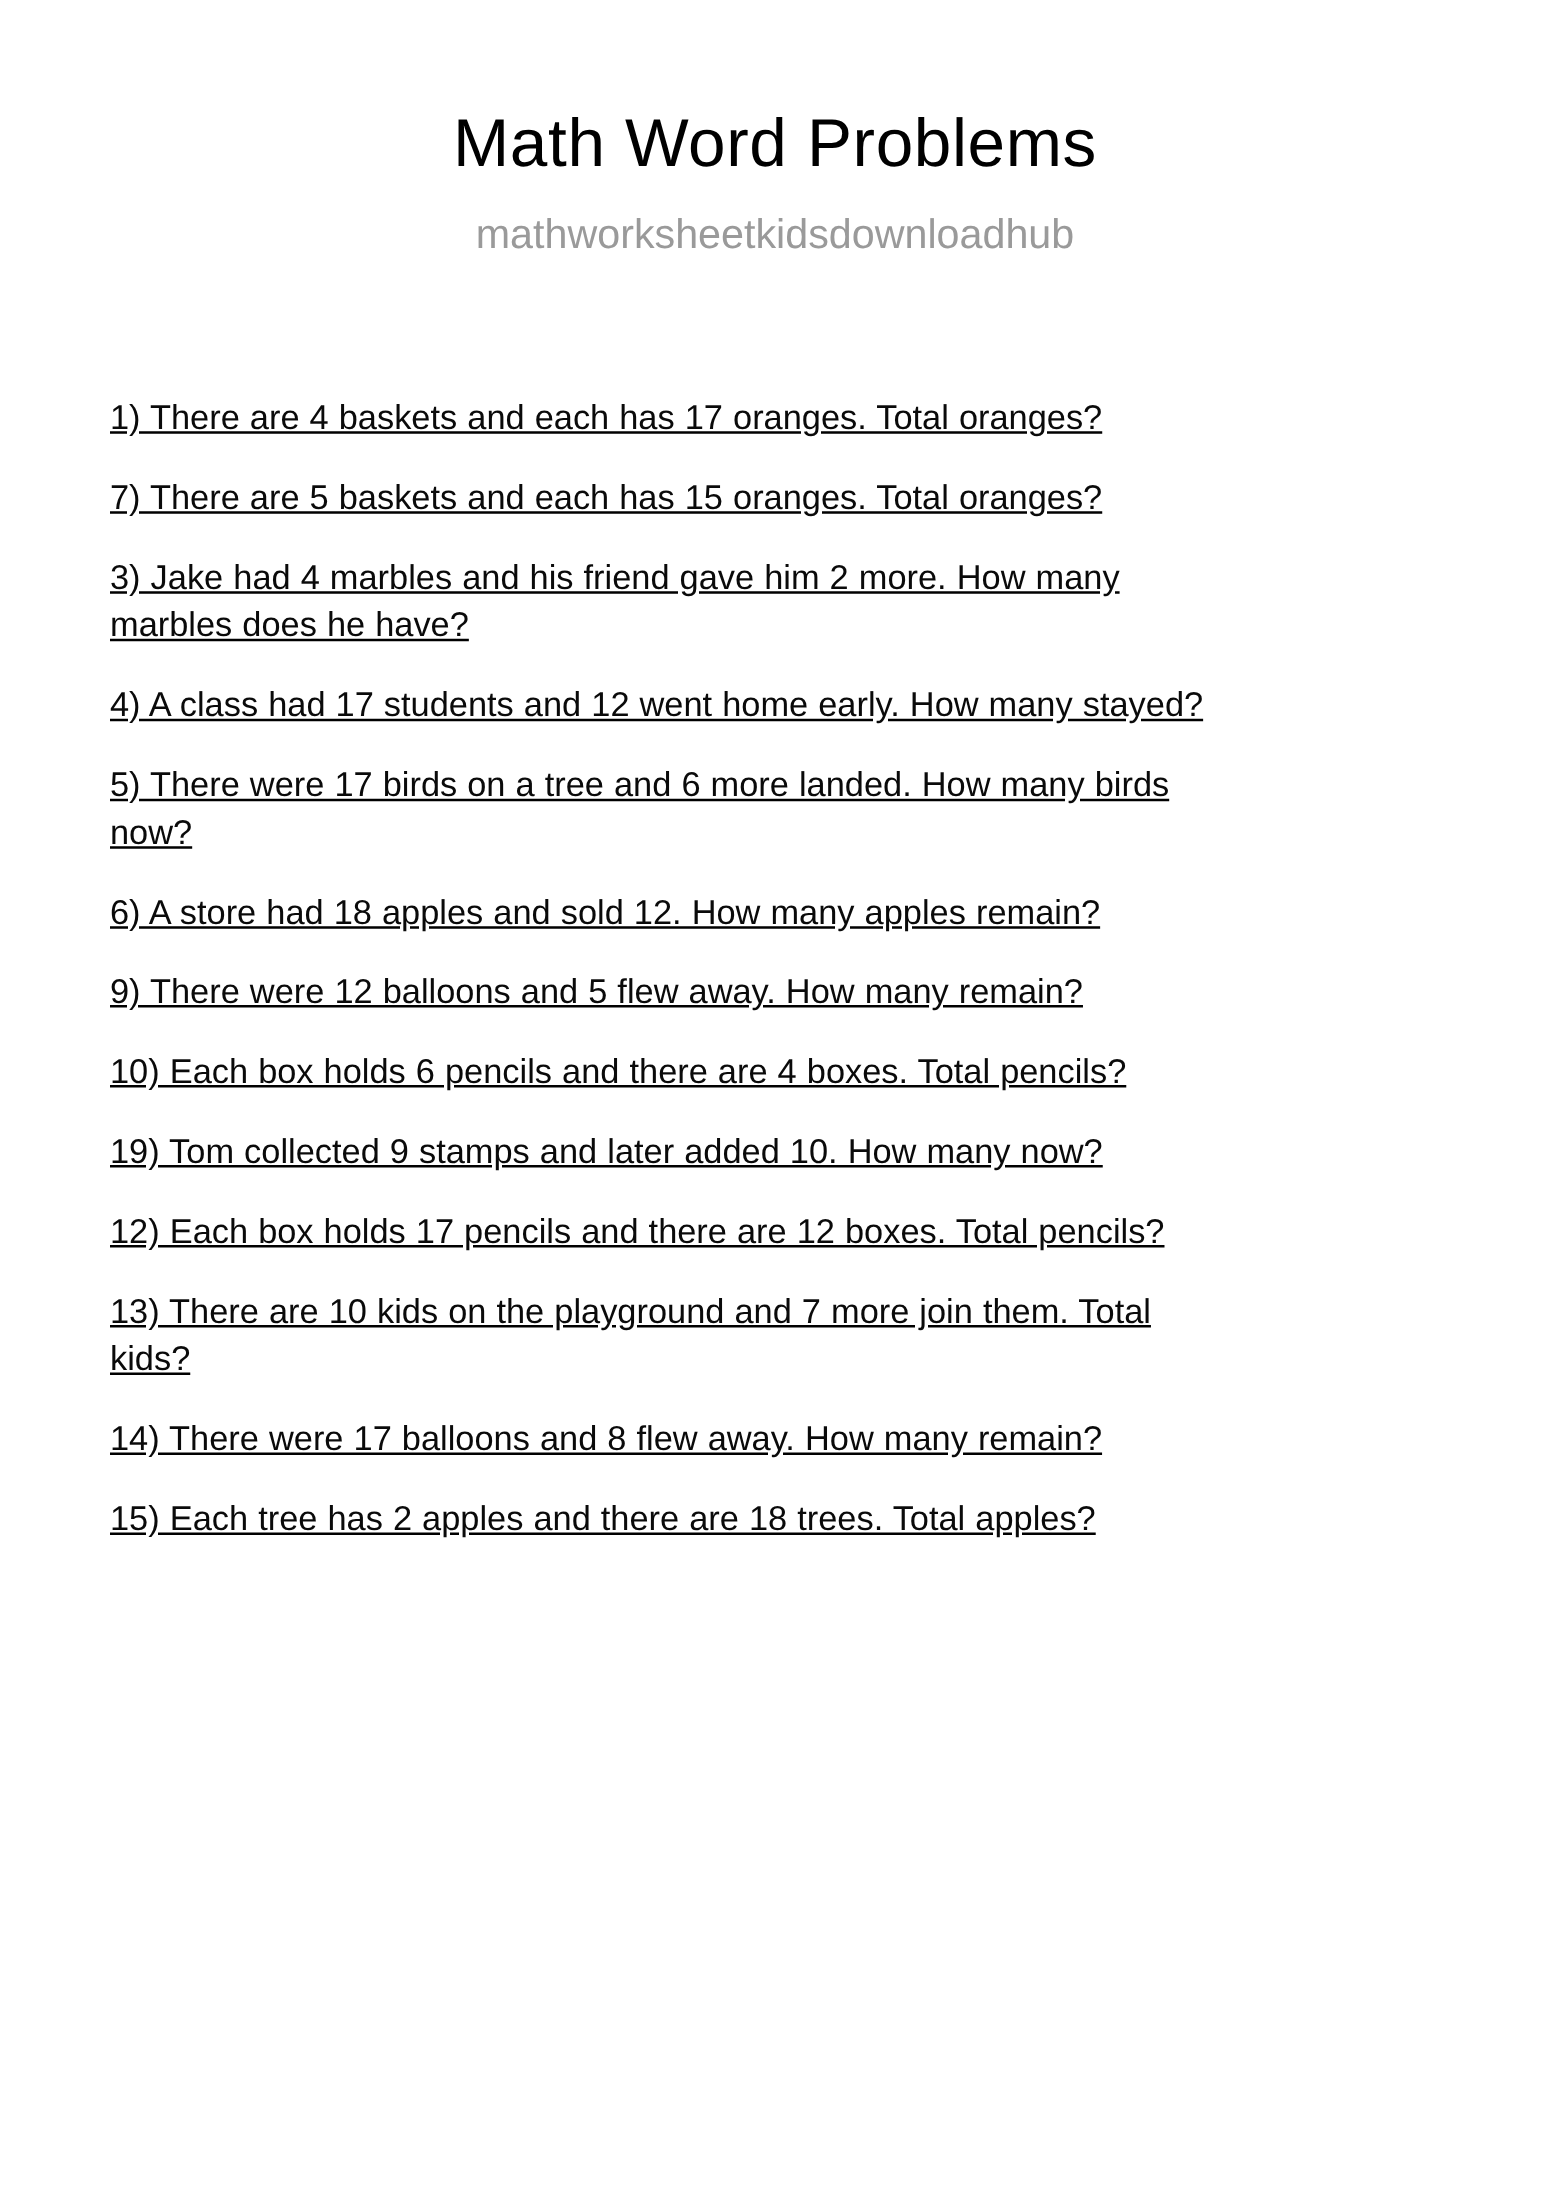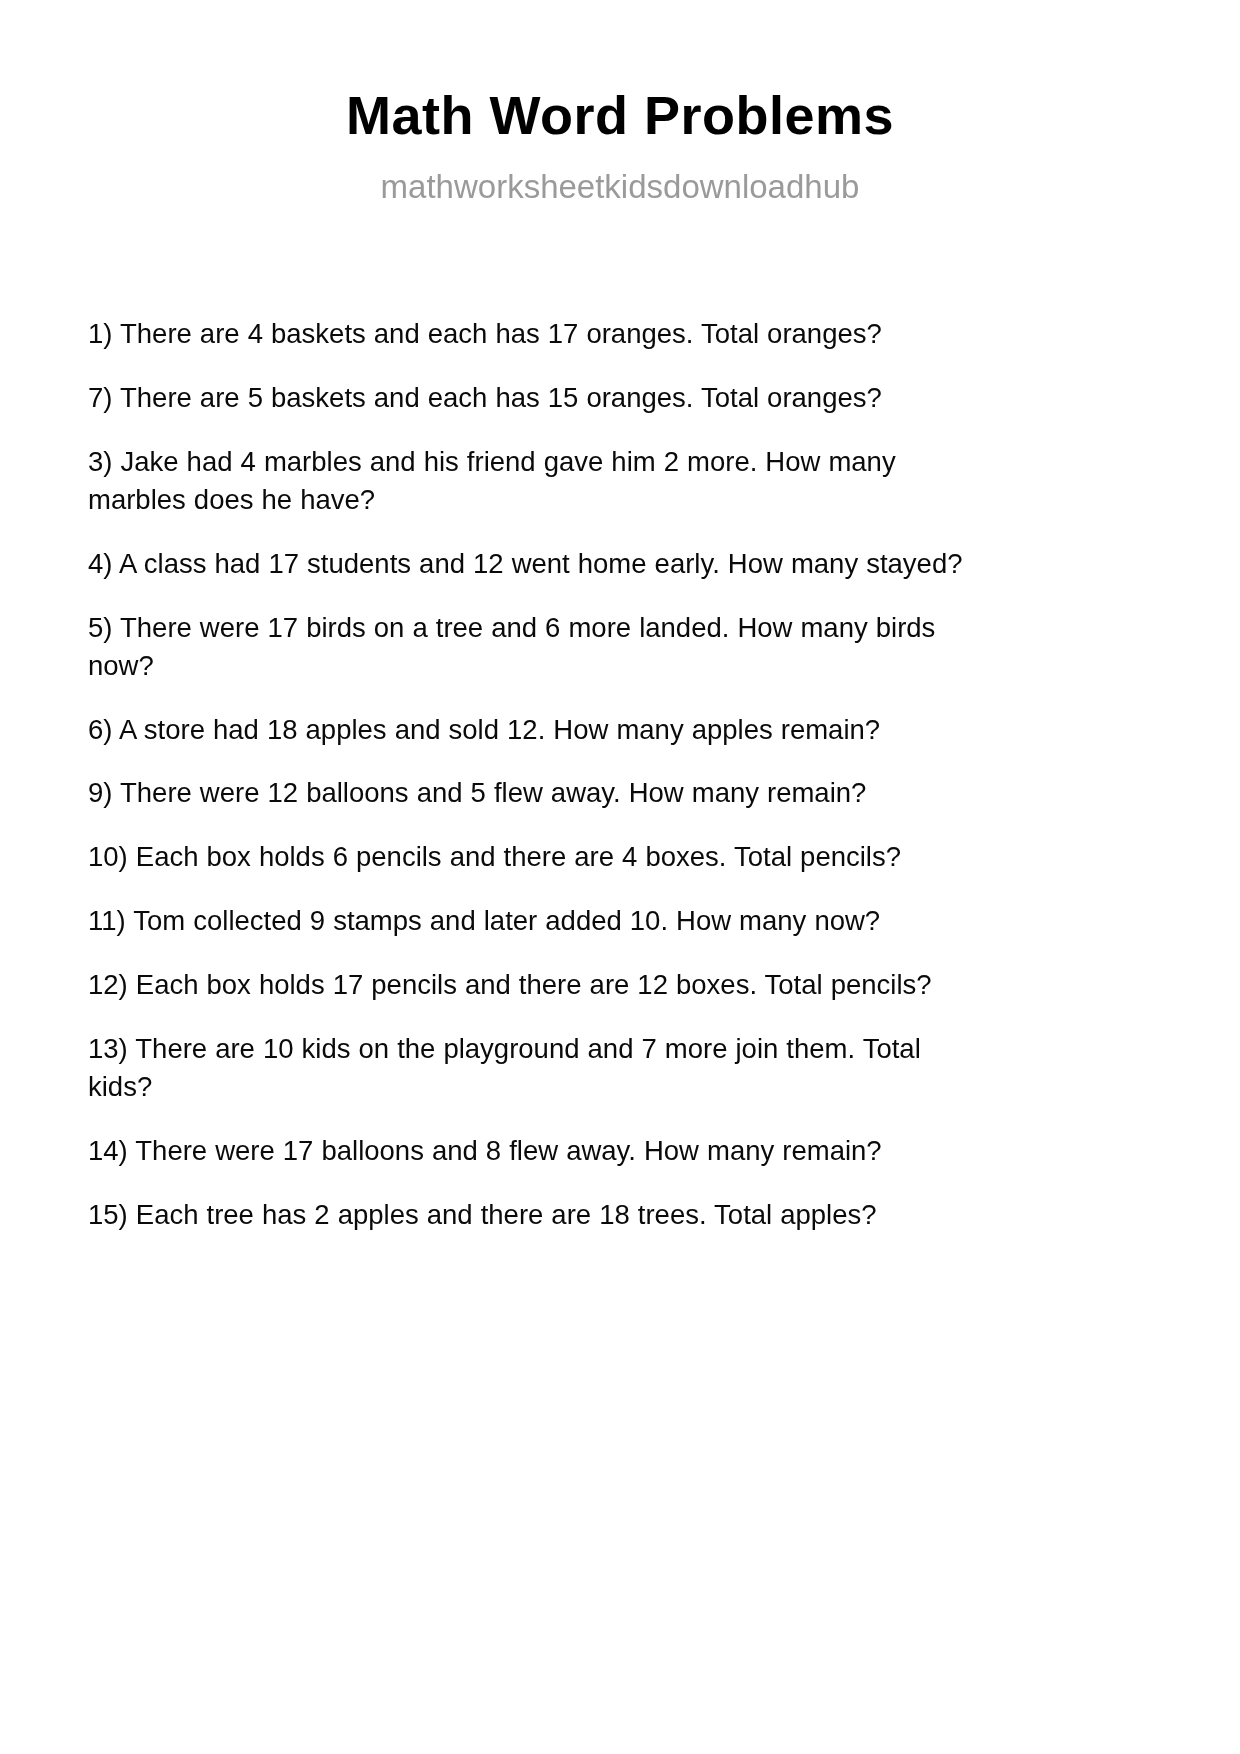--- a/index.html
+++ b/index.html
@@ -17,41 +17,42 @@
   .page {
     width: 1240px;
     height: 1754px;
     box-sizing: border-box;
     padding: 0;
     position: relative;
   }
   .title {
     text-align: center;
     font-size: 54px;
-    font-weight: 700;
+    font-weight: 400;
     letter-spacing: 0.5px;
     margin: 0;
     padding-top: 86px;
     line-height: 1.1;
     color: #000000;
   }
   .subtitle {
     text-align: center;
     font-size: 33px;
     font-weight: 400;
     color: #9a9a9a;
     margin: 0;
     padding-top: 22px;
     line-height: 1.2;
   }
   .problems {
     margin: 0;
     padding: 0;
     list-style: none;
     padding-top: 108px;
+    text-decoration: underline;
   }
   .problem {
     font-size: 27.5px;
     line-height: 1.38;
     margin: 0 0 26px 0;
     padding: 0 248px 0 88px;
     color: #0a0a0a;
     text-align: left;
     word-spacing: 0.4px;
   }
@@ -66,20 +67,20 @@
 
   <ol class="problems">
     <li class="problem">1) There are 4 baskets and each has 17 oranges. Total oranges?</li>
     <li class="problem">7) There are 5 baskets and each has 15 oranges. Total oranges?</li>
     <li class="problem">3) Jake had 4 marbles and his friend gave him 2 more. How many marbles does he have?</li>
     <li class="problem">4) A class had 17 students and 12 went home early. How many stayed?</li>
     <li class="problem">5) There were 17 birds on a tree and 6 more landed. How many birds now?</li>
     <li class="problem">6) A store had 18 apples and sold 12. How many apples remain?</li>
     <li class="problem">9) There were 12 balloons and 5 flew away. How many remain?</li>
     <li class="problem">10) Each box holds 6 pencils and there are 4 boxes. Total pencils?</li>
-    <li class="problem">11) Tom collected 9 stamps and later added 10. How many now?</li>
+    <li class="problem">19) Tom collected 9 stamps and later added 10. How many now?</li>
     <li class="problem">12) Each box holds 17 pencils and there are 12 boxes. Total pencils?</li>
     <li class="problem">13) There are 10 kids on the playground and 7 more join them. Total kids?</li>
     <li class="problem">14) There were 17 balloons and 8 flew away. How many remain?</li>
     <li class="problem">15) Each tree has 2 apples and there are 18 trees. Total apples?</li>
   </ol>
 
 </div>
 
 </body></html>

